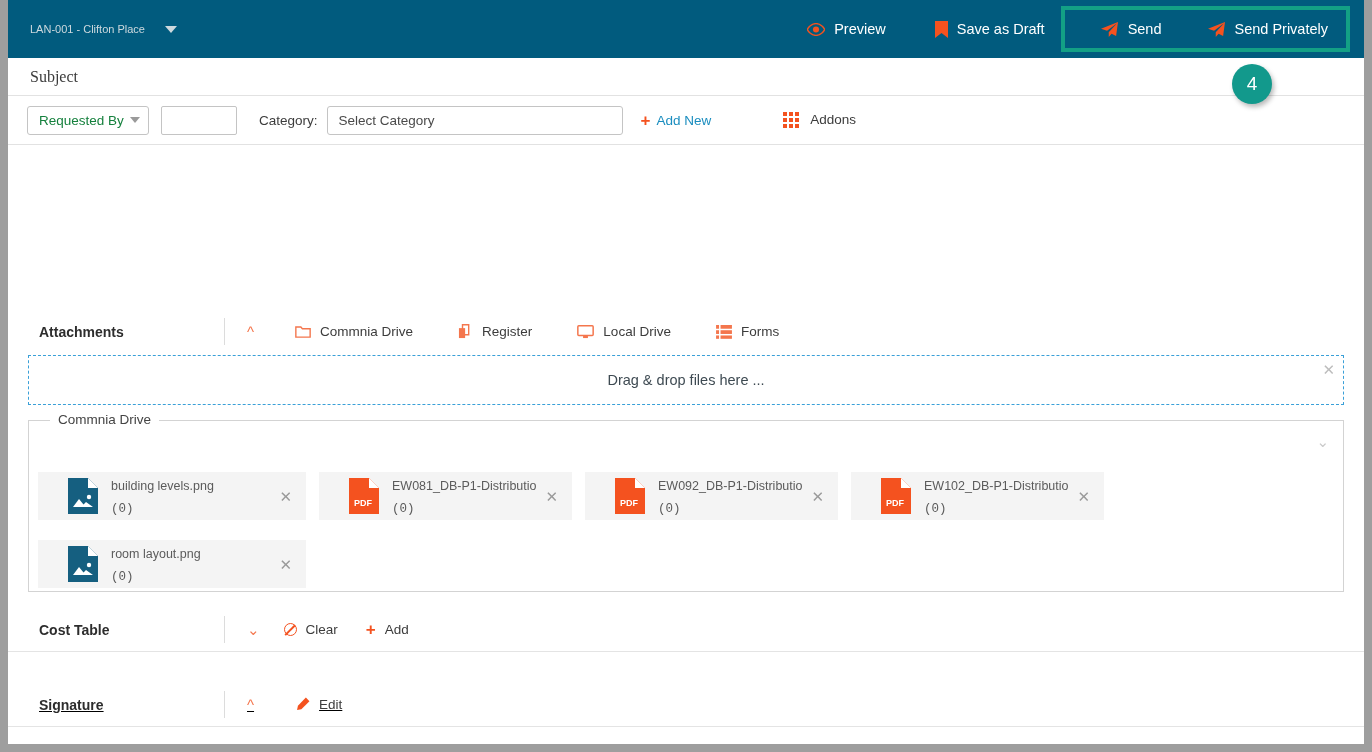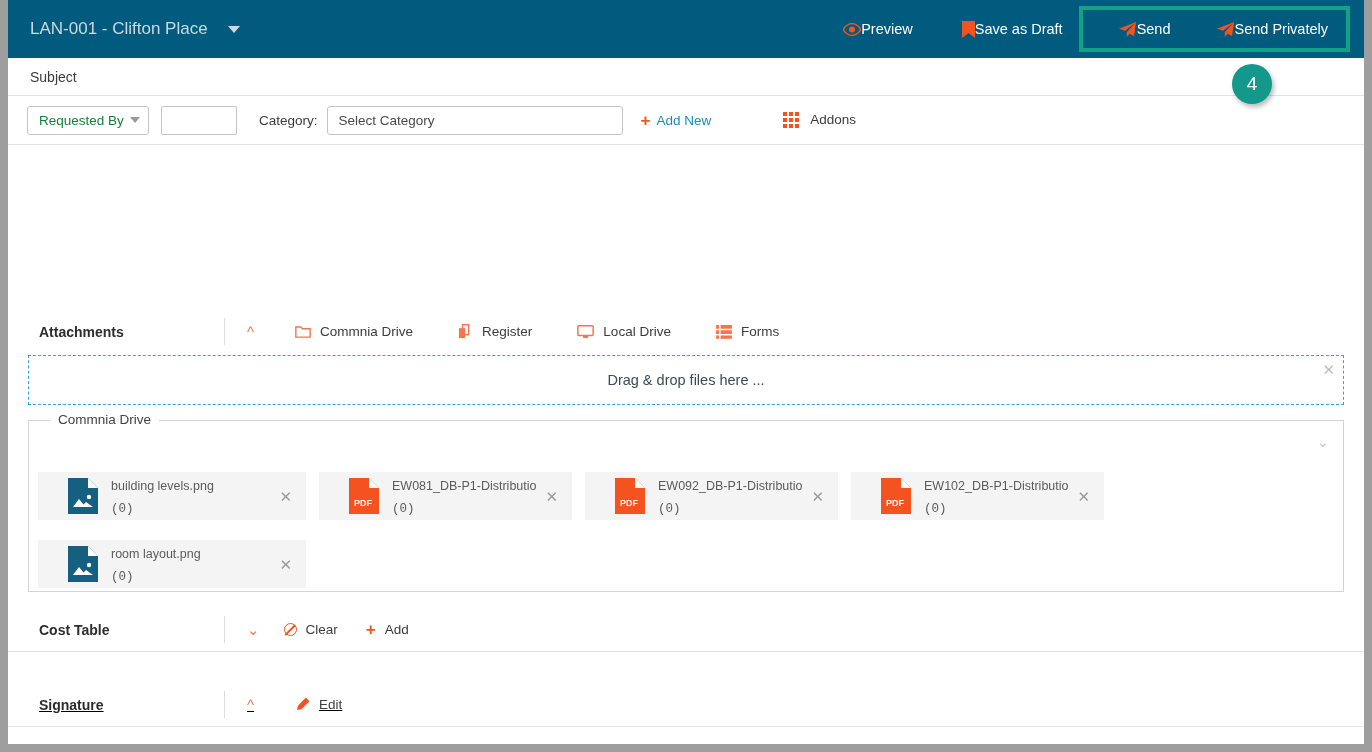--- a/index.html
+++ b/index.html
@@ -23,35 +23,35 @@
   
   .topbar {
     position: absolute; top: 0; left: 0; right: 0;
     height: 58px;
     background: #015b7e;
     display: flex; align-items: center;
     padding: 0 0 0 22px;
   }
   .proj-sel {
     display: flex; align-items: center; gap: 20px;
-    color: #cdd9de; font-size: 17px;
+    color: #cdd9de; font-size: 11px;
   }
   .caret-down {
     width: 0; height: 0;
     border-left: 6px solid transparent;
     border-right: 6px solid transparent;
     border-top: 7px solid #cdd9de;
   }
   .topbar-actions {
     margin-left: auto;
     display: flex; align-items: center;
     height: 100%;
   }
   .tb-btn {
-    display: flex; align-items: center; 
+    display: flex; align-items: center; gap: 9px;
     color: #ffffff; font-size: 14.5px;
     padding: 0 16px; height: 100%;
     white-space: nowrap;
   }
   .hl-group {
     display: flex; align-items: center; height: 46px;
     border: 4px solid #13a085;
     margin-right: 14px;
     padding: 0 4px;
   }
@@ -73,21 +73,21 @@
     z-index: 20;
   }
 
   
   .row-subject {
     position: absolute; top: 58px; left: 0; right: 0;
     height: 38px;
     border-bottom: 1px solid #e2e2e2;
     display: flex; align-items: center;
     padding-left: 22px;
-    font-size: 14px; color: #3b3b3b;
+    font-size: 16px; color: #3b3b3b; font-family: Liberation Serif, serif;
   }
   .row-meta {
     position: absolute; top: 96px; left: 0; right: 0;
     height: 49px;
     border-bottom: 1px solid #e2e2e2;
     display: flex; align-items: center;
     padding-left: 19px;
   }
   .sel-box {
     height: 29px; min-width: 122px;

